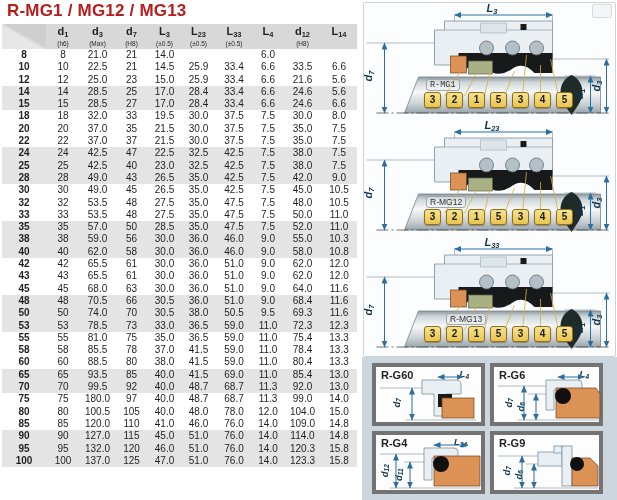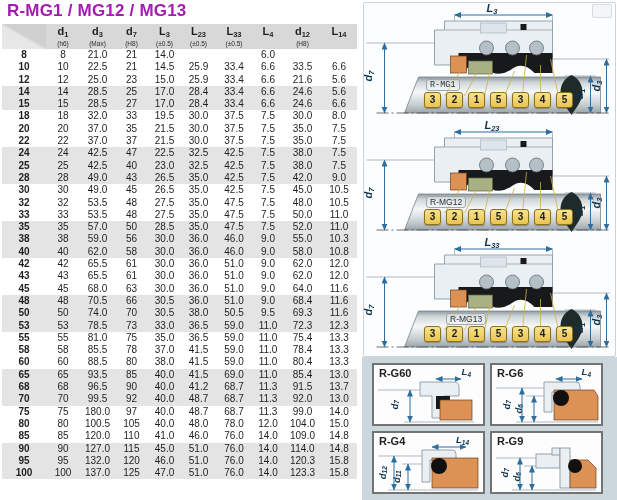--- a/index.html
+++ b/index.html
@@ -1,21 +1,21 @@
 <!DOCTYPE html>
 <html><head>
 <meta charset="utf-8">
 <style>
   html,body{margin:0;padding:0;}
   .page{position:relative;width:617px;height:500px;background:#ffffff;overflow:hidden;
         font-family:"Liberation Sans","DejaVu Sans",sans-serif;color:#1f1f1f;}
 
   
   .title{position:absolute;left:7px;top:1px;font-size:17px;font-weight:bold;
-         letter-spacing:.2px;color:#a21caf;}
+         letter-spacing:.2px;color:#b91c1c;}
   table.dims{position:absolute;left:2px;top:24px;width:355px;border-collapse:collapse;table-layout:fixed;}
   table.dims th{background:#d8d8d8;height:23px;padding:0;text-align:center;vertical-align:top;
                 font-size:11px;font-weight:bold;line-height:11px;padding-top:2px;}
   table.dims th.corner{background:linear-gradient(to top right,#e7e7e7 46%,#cfcfcf 54%);}
   table.dims th sub{font-size:7.5px;font-weight:bold;vertical-align:-2px;}
   table.dims th .htol{font-size:6.5px;font-weight:normal;line-height:7px;color:#2a2a2a;}
   table.dims td{height:12.3px;line-height:12.3px;padding:0;text-align:center;font-size:10px;
                 white-space:nowrap;}
   table.dims td.rowhead{font-weight:bold;}
   table.dims tr.band td{background:#e4e4e4;}
@@ -34,21 +34,21 @@
   .dia-name{position:absolute;font-size:8.5px;color:#2c3237;border:1px solid #9fa8ad;
             border-radius:3px;padding:0 3px;line-height:10px;background:rgba(250,251,251,.35);}
   .chips{position:absolute;display:flex;gap:5px;}
   .chip{width:15px;height:14px;line-height:14px;text-align:center;
         background:linear-gradient(#f8e38e,#e9c44f);border:1px solid #8d6f1c;border-radius:3px;
         font-size:10px;font-weight:bold;color:#1c1c1c;box-shadow:0 1px 1px rgba(60,40,0,.35);}
 
   .bottom-band{position:absolute;left:0;top:357px;width:255px;height:143px;background:#ccd6dd;}
   .cards{position:absolute;left:10px;top:6px;display:grid;grid-template-columns:113px 113px;
          grid-template-rows:63px 63px;gap:5px;}
-  .card{position:relative;background:#fdfdfe;border:2px solid #737373;}
+  .card{position:relative;background:#fdfdfe;border:4px solid #737373;}
   .card-title{position:absolute;left:5px;top:2px;font-size:11px;font-weight:bold;color:#222;}
   .card svg{position:absolute;left:0;bottom:0;}
   .cdim{position:absolute;font-size:9.5px;font-weight:bold;font-style:italic;color:#10354e;}
   .cdim sub{font-size:6.5px;vertical-align:-1.5px;}
 
   
   .thin{stroke:#7d8d98;stroke-width:.6;}
   .dim{stroke:#2d6e9e;stroke-width:1;marker-start:url(#ar);marker-end:url(#ar);}
   .cl{stroke:#4a4a4a;stroke-width:.8;stroke-dasharray:12 3 2 3;}
   .lead{stroke:#cdb043;stroke-width:.8;}
@@ -455,32 +455,20 @@
           <td>93.5</td>
           <td>85</td>
           <td>40.0</td>
           <td>41.5</td>
           <td>69.0</td>
           <td>11.0</td>
           <td>85.4</td>
           <td>13.0</td>
         </tr>
         <tr class="band">
-          <td class="rowhead">68</td>
-          <td>68</td>
-          <td>96.5</td>
-          <td>90</td>
-          <td>40.0</td>
-          <td>41.2</td>
-          <td>68.7</td>
-          <td>11.3</td>
-          <td>91.5</td>
-          <td>13.7</td>
-        </tr>
-        <tr class="band">
           <td class="rowhead">70</td>
           <td>70</td>
           <td>99.5</td>
           <td>92</td>
           <td>40.0</td>
           <td>48.7</td>
           <td>68.7</td>
           <td>11.3</td>
           <td>92.0</td>
           <td>13.0</td>

